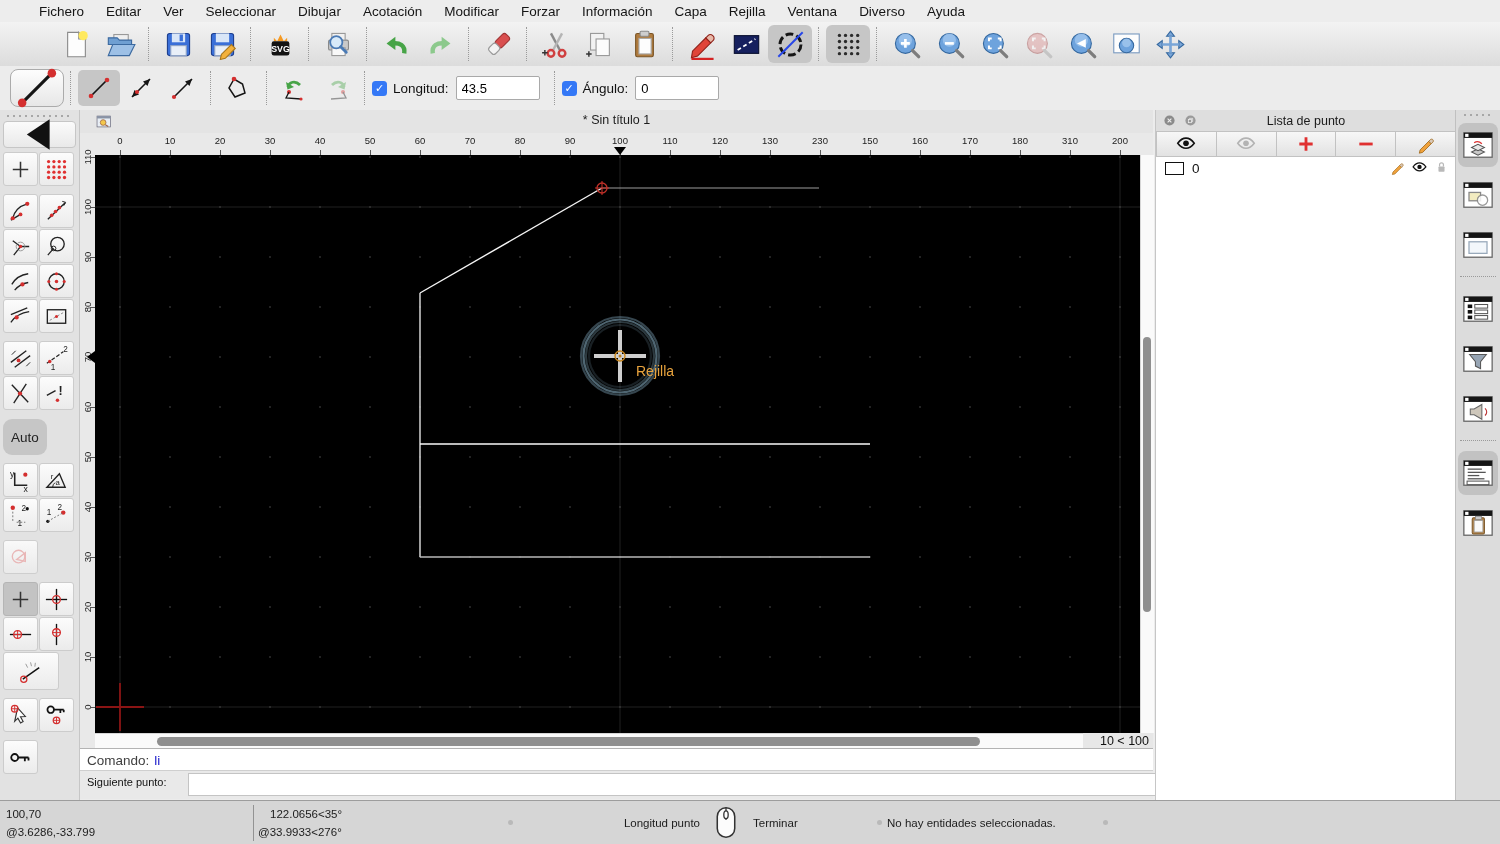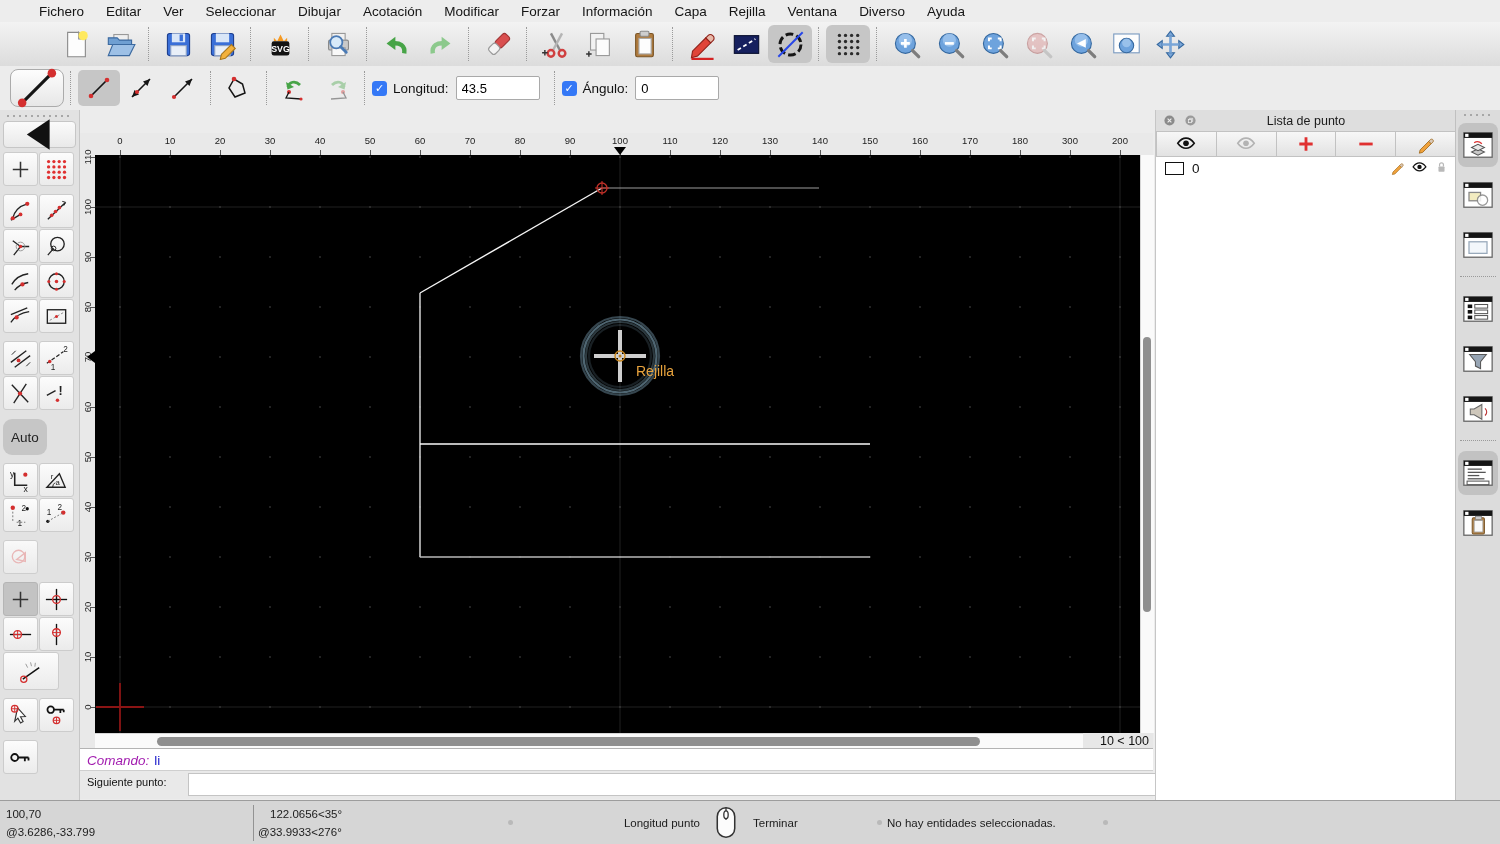--- a/index.html
+++ b/index.html
@@ -56,21 +56,21 @@
   #vscroll{position:absolute;left:1140px;top:155px;width:13px;height:578px;background:#fafafa;border-left:1px solid #d6d6d6;}
   #vscroll-thumb{position:absolute;left:2px;width:8px;background:#8f8f8f;border-radius:4px;}
   #hscroll{position:absolute;left:95px;top:733px;width:988px;height:15px;background:#fafafa;border-top:1px solid #d6d6d6;}
   #hscroll-thumb{position:absolute;top:3px;height:9px;background:#8f8f8f;border-radius:4.5px;}
   #hscroll-corner{position:absolute;left:80px;top:733px;width:15px;height:15px;background:#e9e9e9;}
   #grid-label-box{position:absolute;left:1083px;top:733px;width:70px;height:15px;background:#e7e7e7;
                   font-size:12.5px;color:#111;text-align:right;padding-top:0px;line-height:16px;padding-right:4px;box-sizing:border-box;}
   
   #cmd-history{position:absolute;left:80px;top:748px;width:1073px;height:23px;background:#fff;
                border-top:1px solid #b3b3b3;border-bottom:1px solid #cfcfcf;font-size:13.5px;line-height:23px;padding-left:7px;box-sizing:border-box;}
-  #cmd-history .cmd-label{color:#a21caf;font-style:italic;}
+  #cmd-history .cmd-label{color:#404040;}
   #cmd-history .cmd-text{color:#2222cc;margin-left:5px;}
   #cmd-prompt-row{position:absolute;left:80px;top:771px;width:1073px;height:28px;background:#e9e9e9;}
   #cmd-prompt-label{position:absolute;left:7px;top:5px;font-size:11px;color:#111;}
   #cmd-input{position:absolute;left:108px;top:2px;width:1012px;height:21px;border:1px solid #c4c4c4;
              background:#fff;font-family:"Liberation Sans",sans-serif;font-size:13px;padding:0 4px;}
   #cmd-dock-btn{position:absolute;left:1128px;top:3px;width:23px;height:22px;border:1px solid #bdbdbd;
                 background:#f4f4f4;display:flex;align-items:center;justify-content:center;}
   #cmd-dock-btn svg{width:18px;height:16px;}
   
   #palette{position:absolute;left:0;top:110px;width:80px;height:690px;background:#e2e2e2;border-right:1px solid #c6c6c6;
@@ -654,20 +654,29 @@
       <div class="pal-row">
         <div class="pal-btn">
           <svg class="ic" viewBox="0 0 28 28">
             <circle cx="8" cy="14" r="3.6" fill="none" stroke="#111" stroke-width="1.9"></circle>
             <path d="M11.8 14h10.5M18.5 14v4M22.3 14v3" fill="none" stroke="#111" stroke-width="1.9"></path>
           </svg>
         </div>
       </div>
     </div>
 
+  <div id="doc-titlebar">
+    <span class="mdi-icon"><svg viewBox="0 0 28 28" width="19" height="19">
+          <rect x="3" y="6" width="20" height="16" fill="#e8eef5" stroke="#667"></rect>
+          <rect x="3" y="6" width="20" height="3.5" fill="#8a93a5"></rect>
+          <circle cx="12" cy="15.5" r="4.2" fill="#f3c84c" stroke="#a06648" stroke-width="1.2"></circle>
+          <line x1="15.2" y1="18.7" x2="19.5" y2="21.5" stroke="#a06648" stroke-width="1.7"></line>
+        </svg></span>
+    <div id="doc-title">* Sin título 1</div>
+  </div>
 
   <div id="hruler-corner"></div>
   <div id="hruler">
       <span class="hr-num" style="left: 25px;">0</span>
       <span class="hr-tick" style="left: 25px;"></span>
       <span class="hr-num" style="left: 75px;">10</span>
       <span class="hr-tick" style="left: 75px;"></span>
       <span class="hr-num" style="left: 125px;">20</span>
       <span class="hr-tick" style="left: 125px;"></span>
       <span class="hr-num" style="left: 175px;">30</span>
@@ -685,31 +694,31 @@
       <span class="hr-num" style="left: 475px;">90</span>
       <span class="hr-tick" style="left: 475px;"></span>
       <span class="hr-num" style="left: 525px;">100</span>
       <span class="hr-tick" style="left: 525px;"></span>
       <span class="hr-num" style="left: 575px;">110</span>
       <span class="hr-tick" style="left: 575px;"></span>
       <span class="hr-num" style="left: 625px;">120</span>
       <span class="hr-tick" style="left: 625px;"></span>
       <span class="hr-num" style="left: 675px;">130</span>
       <span class="hr-tick" style="left: 675px;"></span>
-      <span class="hr-num" style="left: 725px;">140</span>
+      <span class="hr-num" style="left: 725px;">230</span>
       <span class="hr-tick" style="left: 725px;"></span>
       <span class="hr-num" style="left: 775px;">150</span>
       <span class="hr-tick" style="left: 775px;"></span>
       <span class="hr-num" style="left: 825px;">160</span>
       <span class="hr-tick" style="left: 825px;"></span>
       <span class="hr-num" style="left: 875px;">170</span>
       <span class="hr-tick" style="left: 875px;"></span>
       <span class="hr-num" style="left: 925px;">180</span>
       <span class="hr-tick" style="left: 925px;"></span>
-      <span class="hr-num" style="left: 975px;">300</span>
+      <span class="hr-num" style="left: 975px;">310</span>
       <span class="hr-tick" style="left: 975px;"></span>
       <span class="hr-num" style="left: 1025px;">200</span>
       <span class="hr-tick" style="left: 1025px;"></span>
       <span id="hruler-marker" style="left: 525px;"></span>
     </div>
   <div id="vruler">
       <span class="vr-num" style="top: 2px;">110</span>
       <span class="vr-tick" style="top: 2px;"></span>
       <span class="vr-num" style="top: 52px;">100</span>
       <span class="vr-tick" style="top: 52px;"></span>

